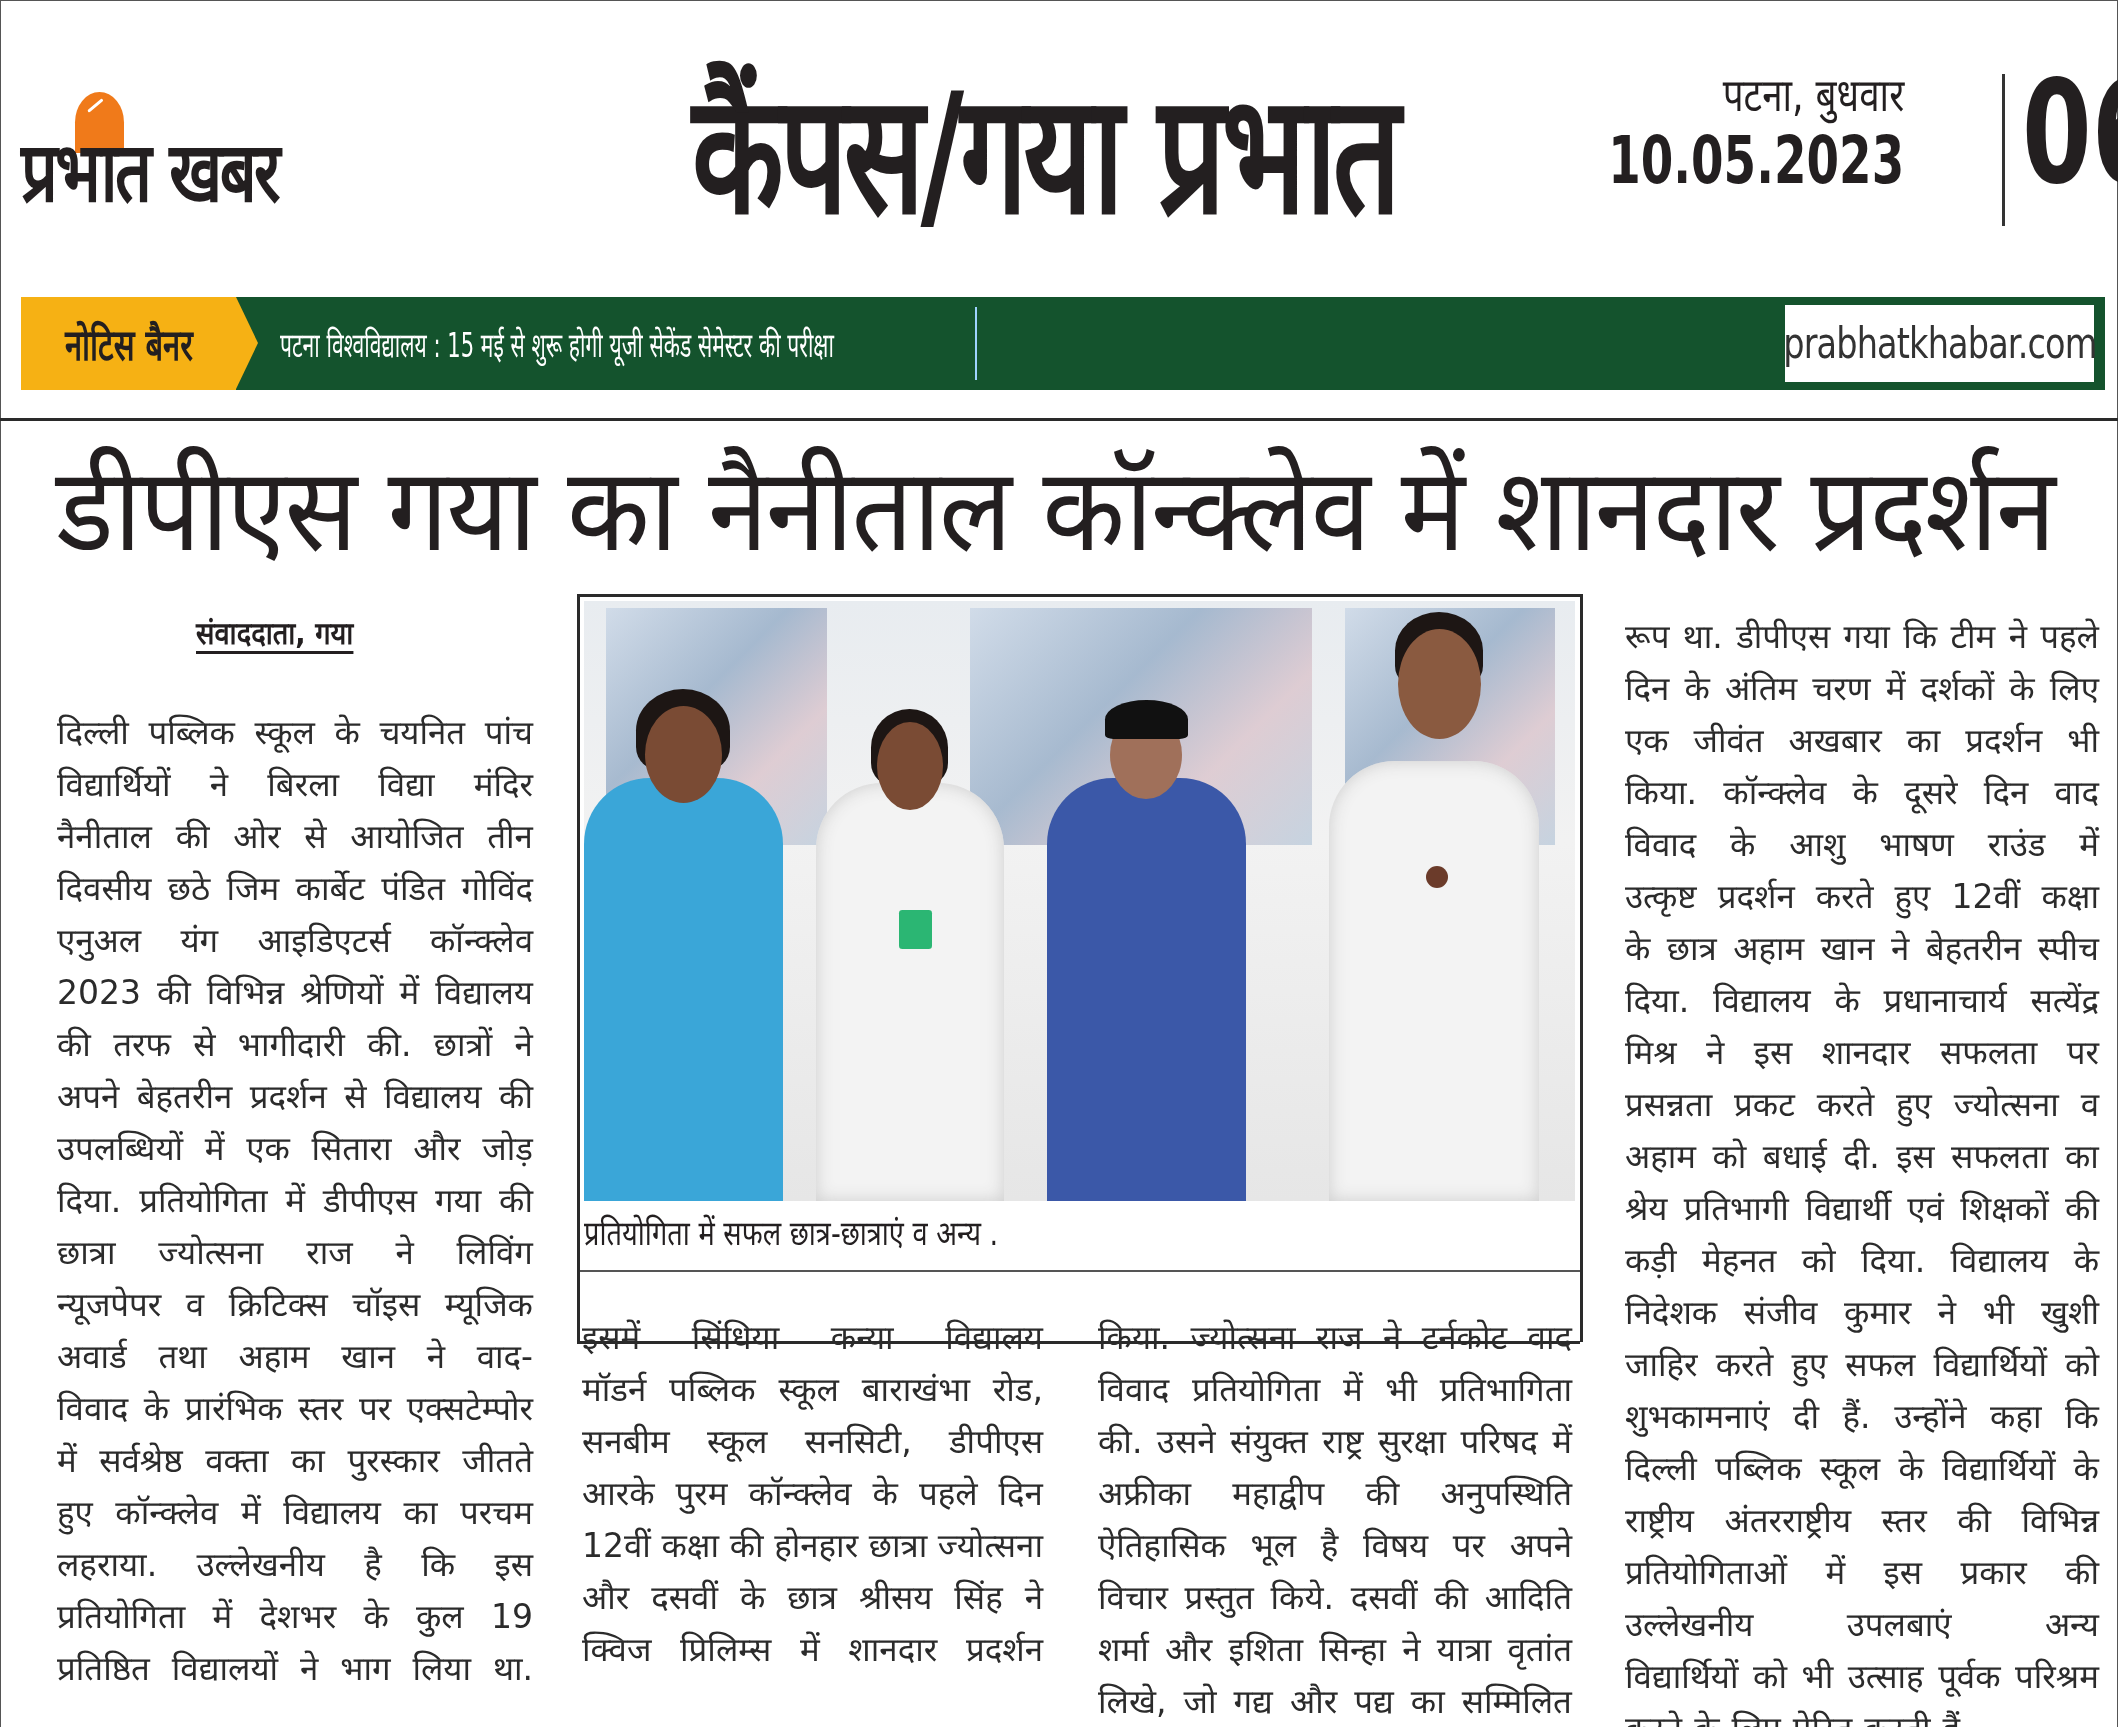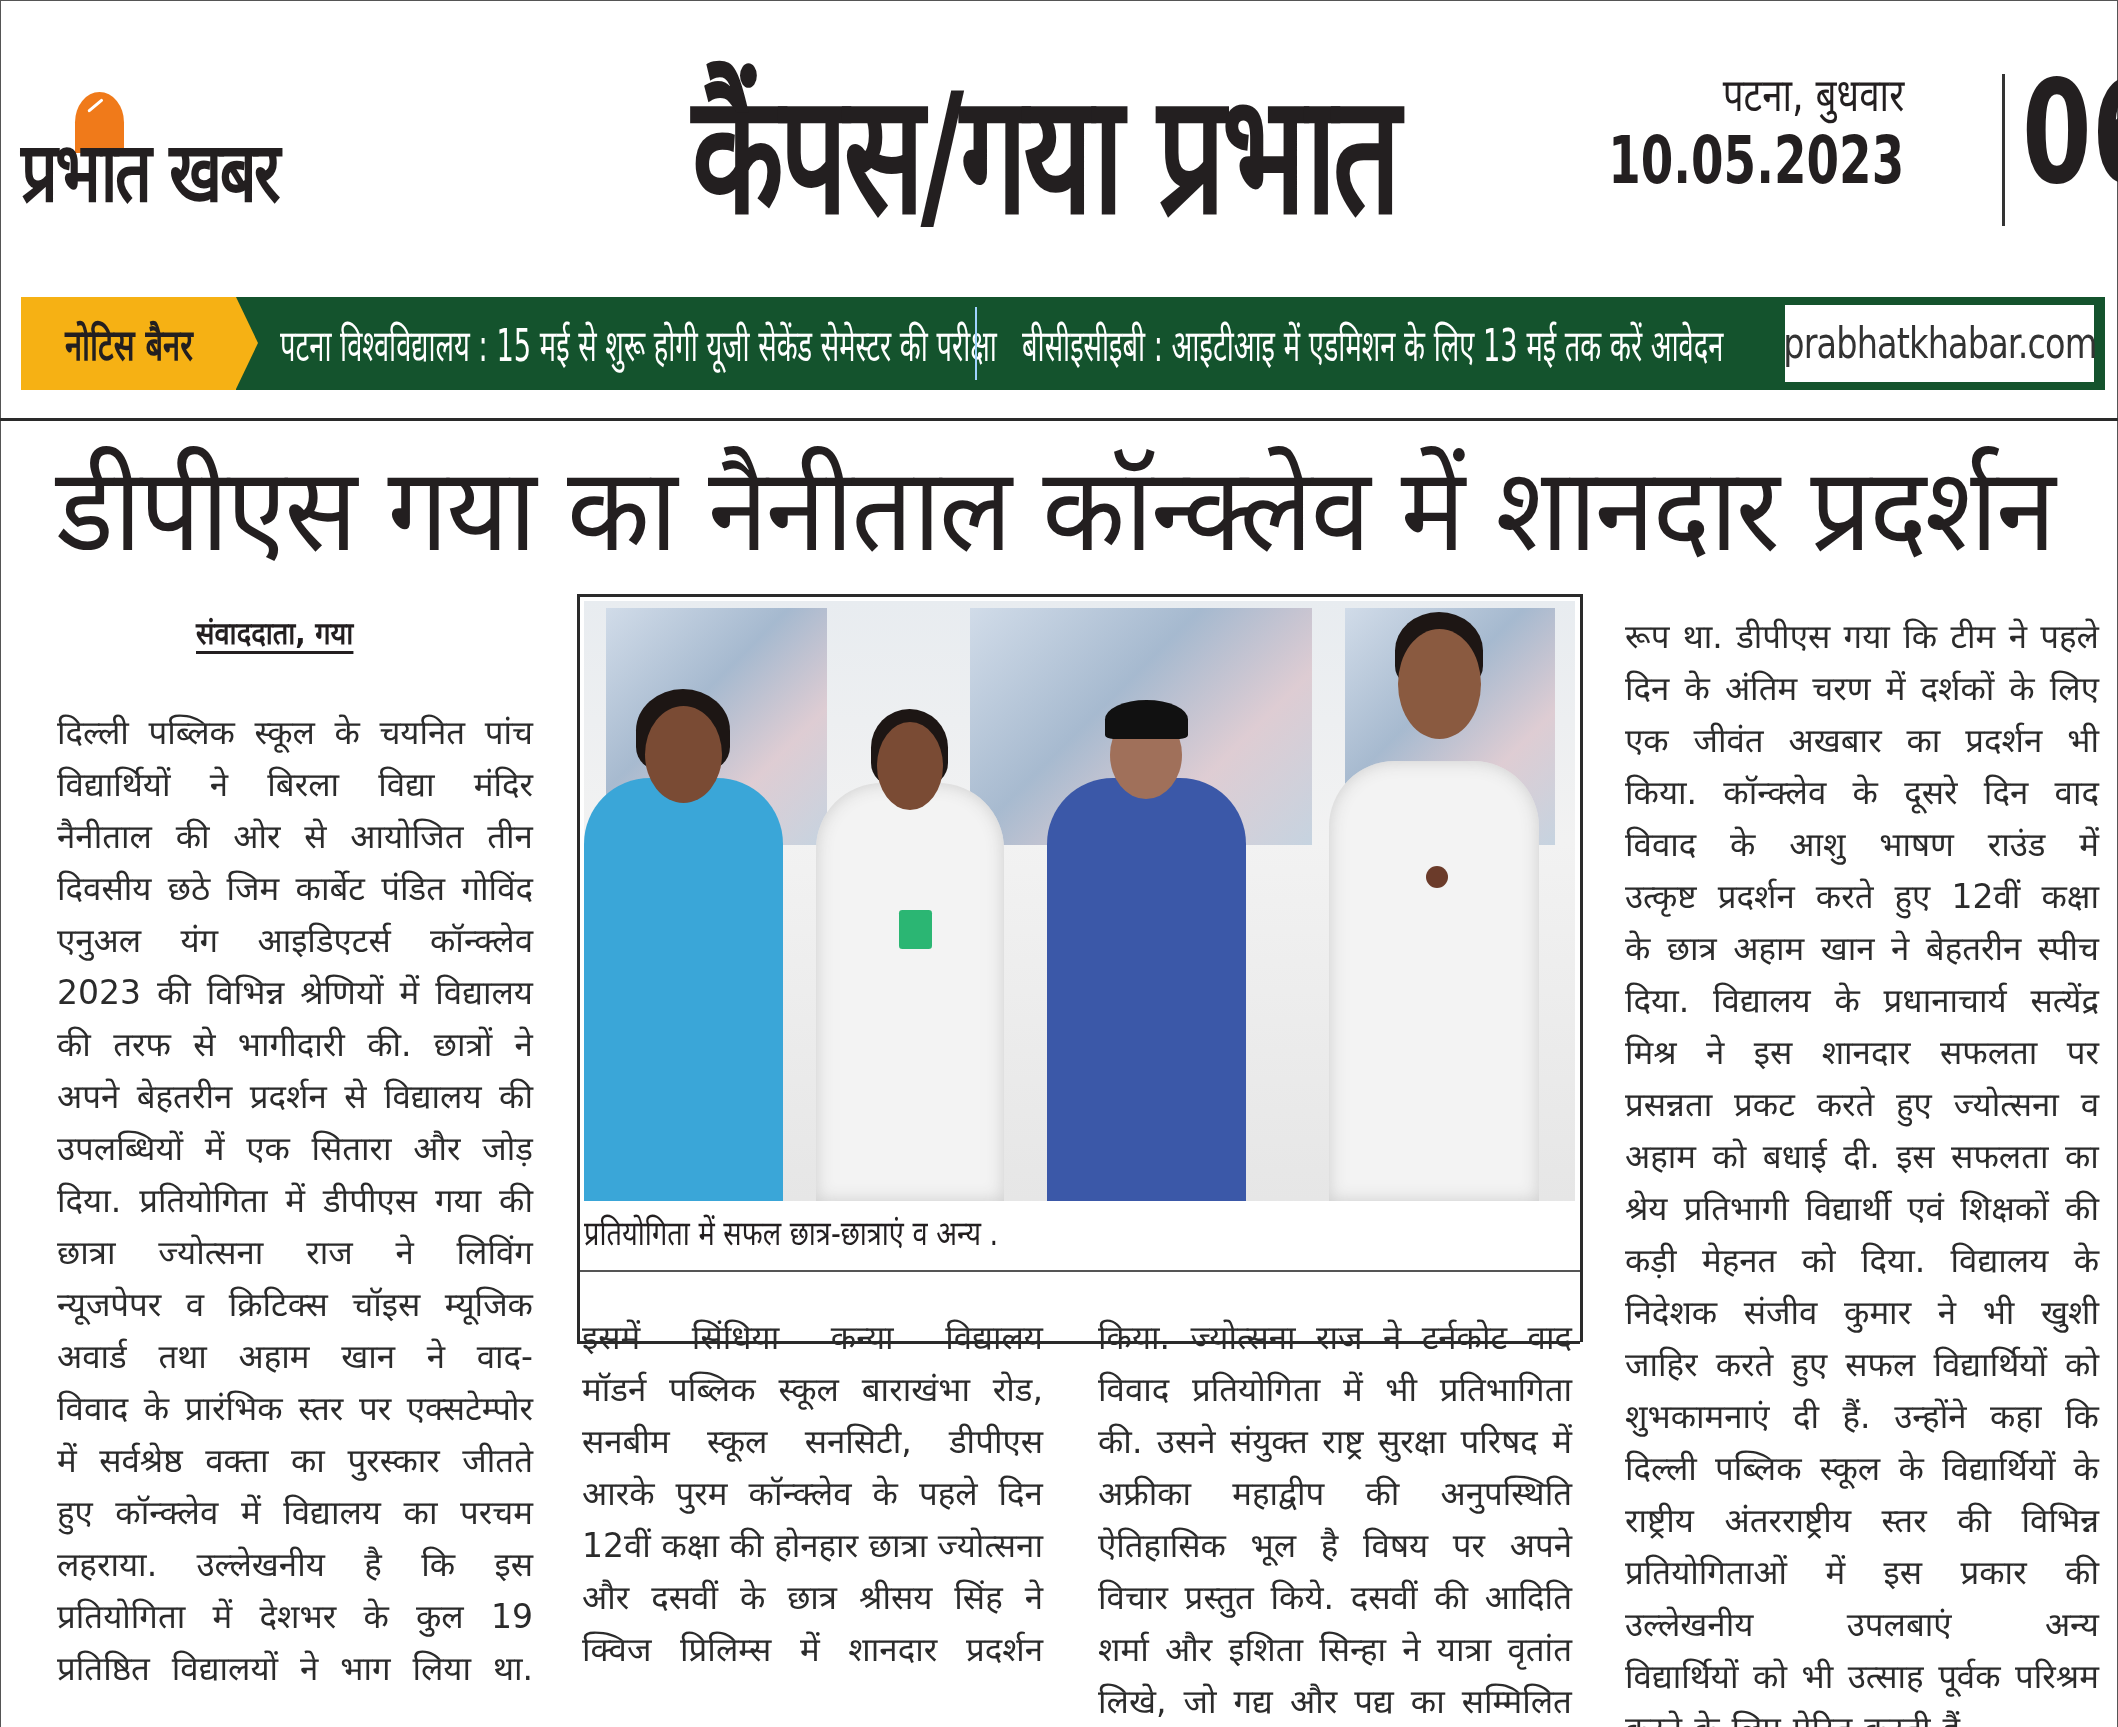--- a/index.html
+++ b/index.html
@@ -31,21 +31,21 @@
 
   
   .notice-bar { position:absolute; left:21px; top:297px; width:2084px; height:93px; background:#14532d; }
   .notice-label { position:absolute; left:0; top:0; width:215px; height:93px; background:#f6b114;
                   display:flex; align-items:center; justify-content:center; }
   .notice-label::after { content:""; position:absolute; right:-22px; top:0; width:0; height:0;
                   border-top:46px solid transparent; border-bottom:46px solid transparent; border-left:22px solid #f6b114; }
   .notice-label span { font-size:43px; font-weight:bold; color:#231f20; white-space:nowrap;
                        transform:scaleX(0.72); }
   .notice-item { position:absolute; top:0; height:93px; display:flex; align-items:center; color:#fff;
-                 font-size:44px; white-space:nowrap; }
+                 font-size:34px; white-space:nowrap; }
   .notice-item span { display:inline-block; transform:scaleX(0.62); transform-origin:left center; }
   .notice-1 { left:259px; }
   .notice-2 { left:1001px; }
   .notice-div { position:absolute; left:954px; top:10px; width:2.2px; height:73px; background:#9fd3ff; }
   .site-box { position:absolute; left:1764px; top:7.7px; width:309px; height:77px; background:#fff;
               display:flex; align-items:center; justify-content:center; }
   .site-box span { font-size:43px; color:#333; letter-spacing:-1.1px; transform:scaleX(0.78); white-space:nowrap; }
 
   .hrule { position:absolute; left:0; top:418px; width:2119px; height:3.3px; background:#2a2a2a; }
 
@@ -97,23 +97,20 @@
 <div class="page-no">06</div>
 
 <div class="notice-bar">
   <div class="notice-label">
     <span>नोटिस बैनर</span>
   </div>
   <div class="notice-item notice-1">
     <span>पटना विश्वविद्यालय : 15 मई से शुरू होगी यूजी सेकेंड सेमेस्टर की परीक्षा</span>
   </div>
   <div class="notice-div"></div>
-  <div class="notice-item notice-2">
-    <span>बीसीइसीइबी : आइटीआइ में एडमिशन के लिए 13 मई तक करें आवेदन</span>
-  </div>
   <div class="site-box">
     <span>prabhatkhabar.com</span>
   </div>
 </div>
 
 <div class="hrule"></div>
 
 <div class="headline">डीपीएस गया का नैनीताल कॉन्क्लेव में शानदार प्रदर्शन</div>
 
 <div class="byline">संवाददाता, गया</div>

